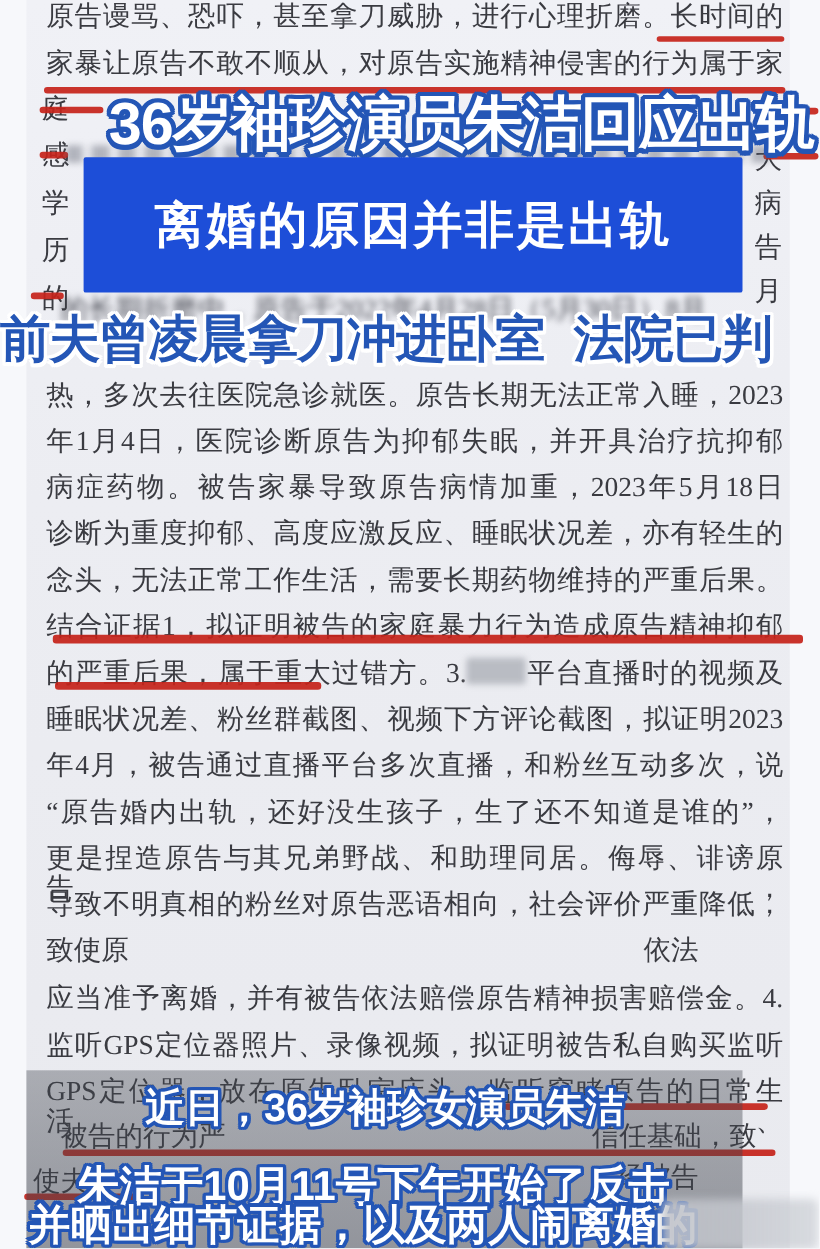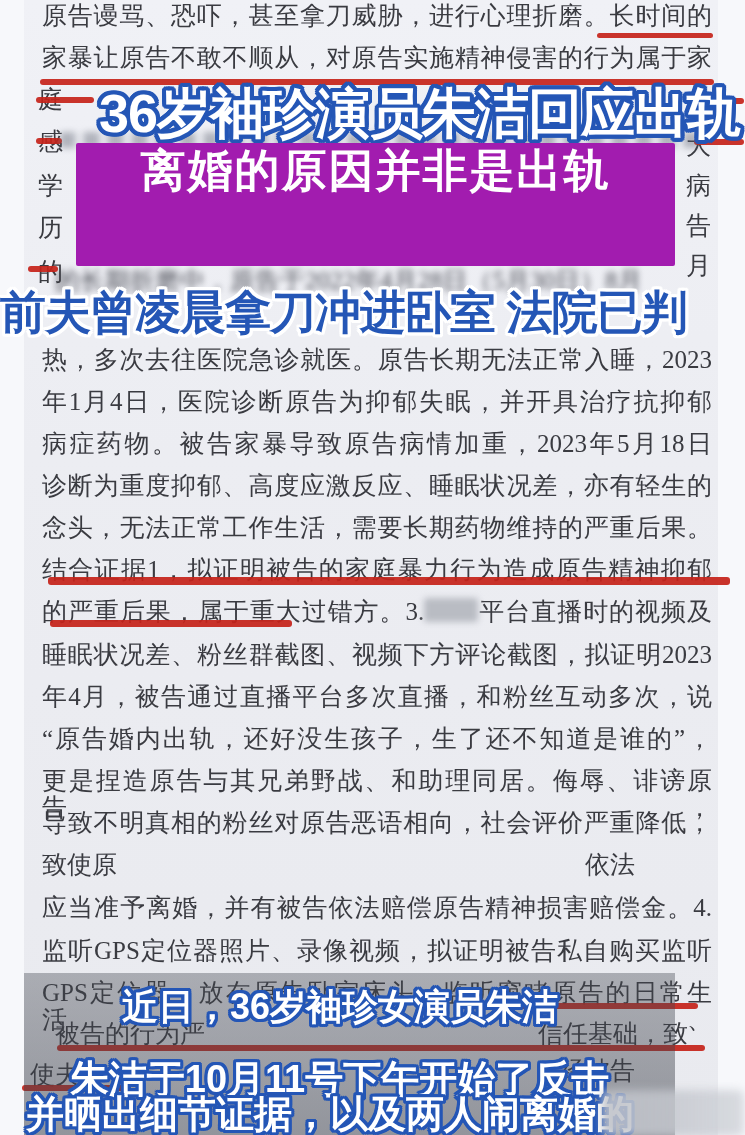--- a/index.html
+++ b/index.html
@@ -59,35 +59,35 @@
   .cap{
     position:absolute;font-family:"Liberation Sans","DejaVu Sans",sans-serif;
     font-weight:900;white-space:nowrap;
   }
   #headline-top{
     left:30px;top:86px;width:710px;text-align:right;
     font-size:54px;line-height:54px;color:#ffffff;--sc:#2456b6;letter-spacing:-1px;
   }
   #banner{
     position:absolute;left:76px;top:143px;width:599px;height:123px;
-    background:#a21caf;border-radius:2px;
-    display:flex;flex-direction:column;align-items:center;justify-content:space-between;
+    background:#1d4ed8;border-radius:2px;
+    display:flex;flex-direction:column;align-items:center;justify-content:center;
     font-family:"Liberation Sans","DejaVu Sans",sans-serif;font-weight:800;color:#fff;
   }
   #banner .bl1{font-size:45px;line-height:56px;letter-spacing:2px;white-space:nowrap;}
   #banner .bl2{font-size:45px;line-height:56px;letter-spacing:1px;white-space:nowrap;}
   #headline-sub{
     left:0;top:288px;width:595px;text-align:center;
-    font-size:46px;line-height:48px;color:#2456b6;--sc:#ffffff;letter-spacing:-1px;
+    font-size:46px;line-height:48px;color:#2456b6;--sc:#ffffff;letter-spacing:-1px;font-family:Liberation Mono, monospace;
   }
   #caption-mid{
     left:112px;top:842px;font-size:40px;line-height:46px;color:#ffffff;--sc:#111111;
   }
   .bcap{color:#ffffff;--sc:#2456b6;}
-  #bcap1{left:0;top:988px;width:680px;text-align:center;font-size:36px;line-height:38px;}
+  #bcap1{left:0;top:988px;width:680px;text-align:center;font-size:36px;line-height:38px;padding-left:10px;}
   #bcap2{left:0;top:1024px;width:680px;text-align:center;font-size:36px;line-height:38px;}
   #bcap3{left:0;top:1059px;width:680px;text-align:center;font-size:38px;line-height:40px;}
   #bcap4{left:26px;top:1094px;font-size:38px;line-height:40px;}
   .censor{
     display:inline-block;vertical-align:-2px;width:54px;height:24px;
     background:#b9bcc3;border-radius:3px;filter:blur(3px);
   }
   #censor-bottom{
     position:absolute;left:602px;top:1090px;width:142px;height:46px;
     background:linear-gradient(90deg,rgba(190,193,200,.9),rgba(205,208,214,.75));

